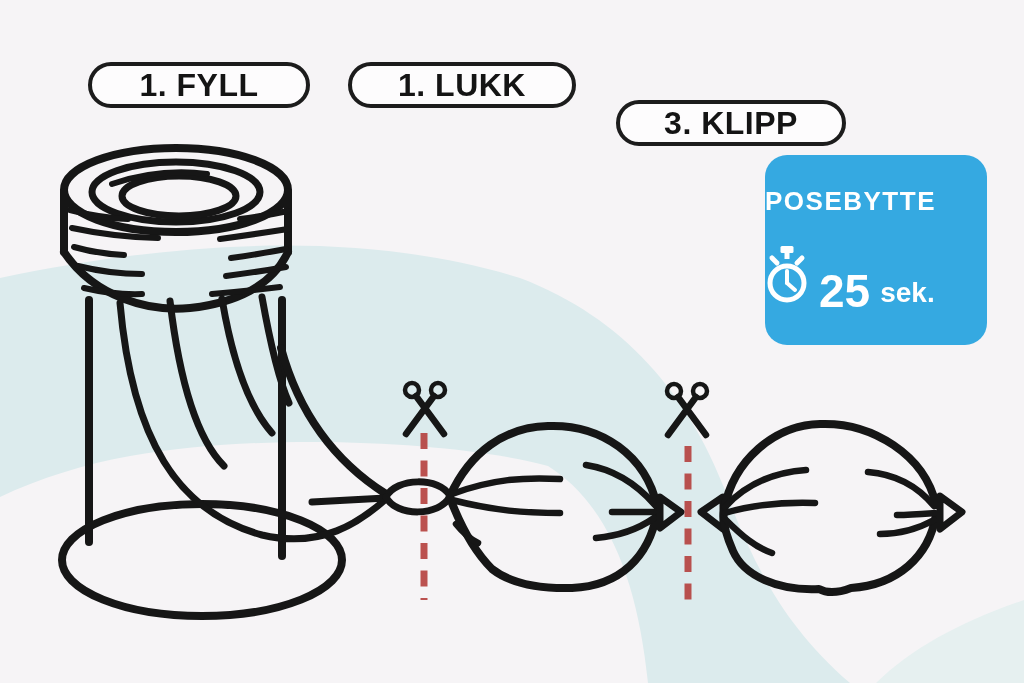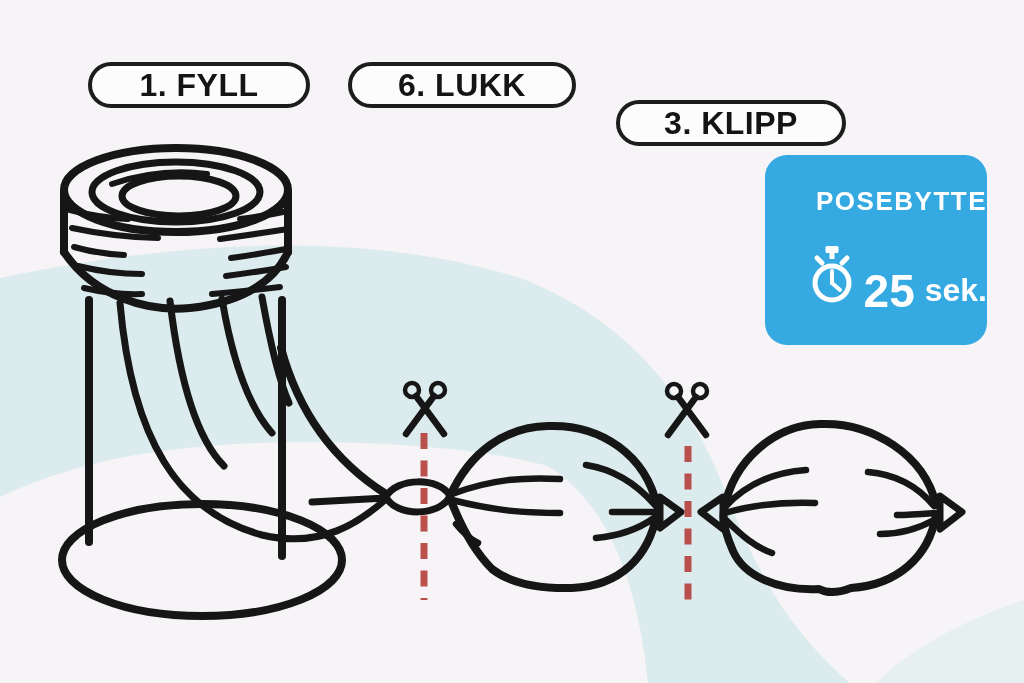--- a/index.html
+++ b/index.html
@@ -21,27 +21,27 @@
     text-align:center;
   }
   .pill-1{left:88px;width:222px;}
   .pill-2{left:348px;width:228px;}
   .pill-3{left:616px;width:230px;margin-top:38px;}
 
   
   .badge{
     position:absolute;left:765px;top:155px;width:222px;height:190px;
     border-radius:22px;background:#35a9e1;color:#ffffff;
-    display:flex;flex-direction:column;align-items:flex-end;justify-content:center;
+    display:flex;flex-direction:column;align-items:flex-start;justify-content:center;
     gap:20px;
   }
   .badge-title{font-size:26px;font-weight:800;letter-spacing:1.5px;}
   .badge-row{display:flex;align-items:center;gap:10px;}
   .badge-value{font-size:46px;font-weight:800;line-height:1;margin-top:31px;}
-  .badge-unit{font-size:32px;font-weight:700;align-self:flex-end;padding-bottom:5px;}
+  .badge-unit{font-size:28px;font-weight:700;align-self:flex-end;padding-bottom:5px;}
 </style>
 </head>
 <body>
 
 <div class="stage">
 
   <svg class="art" width="1024" height="683" viewBox="0 0 1024 683">
     <defs>
       <g id="scissors" stroke="#161616" fill="none">
         <circle cx="-13" cy="-10" r="7" stroke-width="4.5"></circle>
@@ -144,21 +144,21 @@
     <g>
       <path d="M 688,446 L 688,610" stroke="#b5403d" stroke-width="7" stroke-dasharray="16 11.5" opacity="0.9"></path>
     </g>
     <use href="#scissors" x="687" y="401"></use>
   </svg>
 
   <div class="pill pill-1">
     <span>1. FYLL</span>
   </div>
   <div class="pill pill-2">
-    <span>6. LUKK</span>
+    <span>1. LUKK</span>
   </div>
   <div class="pill pill-3">
     <span>3. KLIPP</span>
   </div>
 
   <div class="badge">
     <div class="badge-title">POSEBYTTE</div>
     <div class="badge-row">
       <svg width="44" height="62" viewBox="0 0 44 62">
         <rect x="15.5" y="1" width="13" height="7" rx="1.5" fill="#ffffff"></rect>

